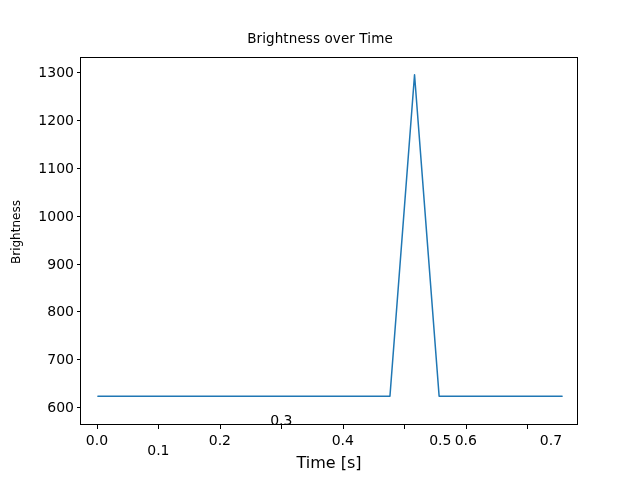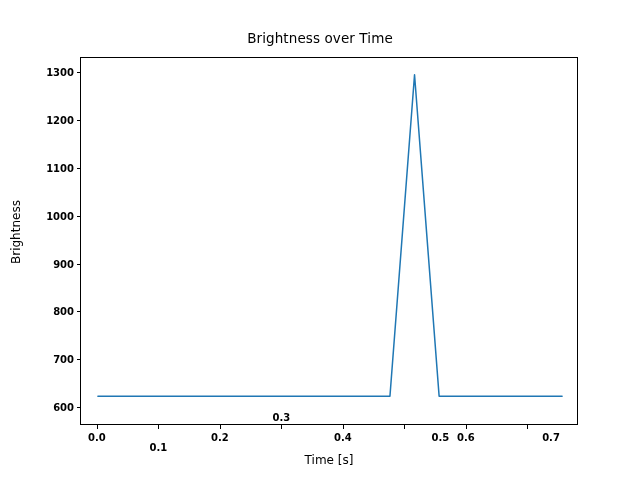--- a/index.html
+++ b/index.html
@@ -43,24 +43,23 @@
   #plot-svg {
     position: absolute;
     left: 0;
     top: 0;
     width: 498px;
     height: 368px;
     display: block;
   }
   .tick-label {
     position: absolute;
-    font-size: 10px;
+    font-size: 14px;
     color: #000000;
     white-space: nowrap;
-    font-weight: bold;
   }
   .ytick-label {
     text-align: right;
     transform: translateY(-50%);
   }
   .xtick-label {
     text-align: center;
     transform: translateX(-50%);
   }
   .tick-mark {
@@ -76,21 +75,21 @@
     height: 3.5px;
     width: 1px;
     top: 368px;
   }
   #xlabel {
     position: absolute;
     left: 80px;
     top: 453px;
     width: 498px;
     text-align: center;
-    font-size: 12px;
+    font-size: 16px;
     color: #000000;
   }
   #ylabel {
     position: absolute;
     left: 0px;
     top: 241px;
     width: 32px;
     text-align: center;
     font-size: 12px;
     color: #000000;

